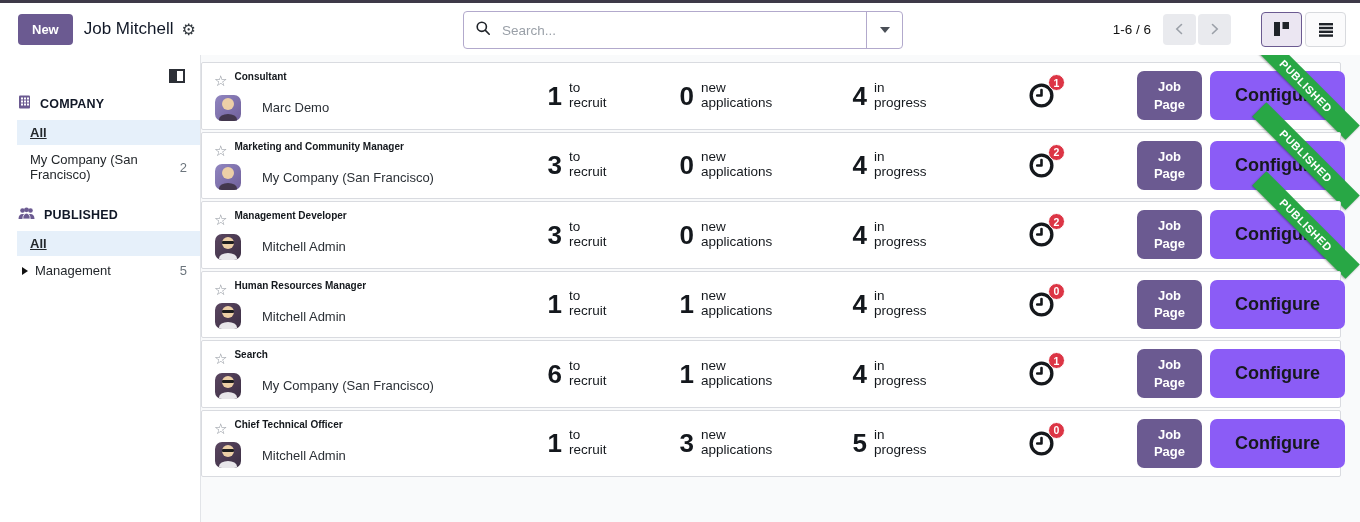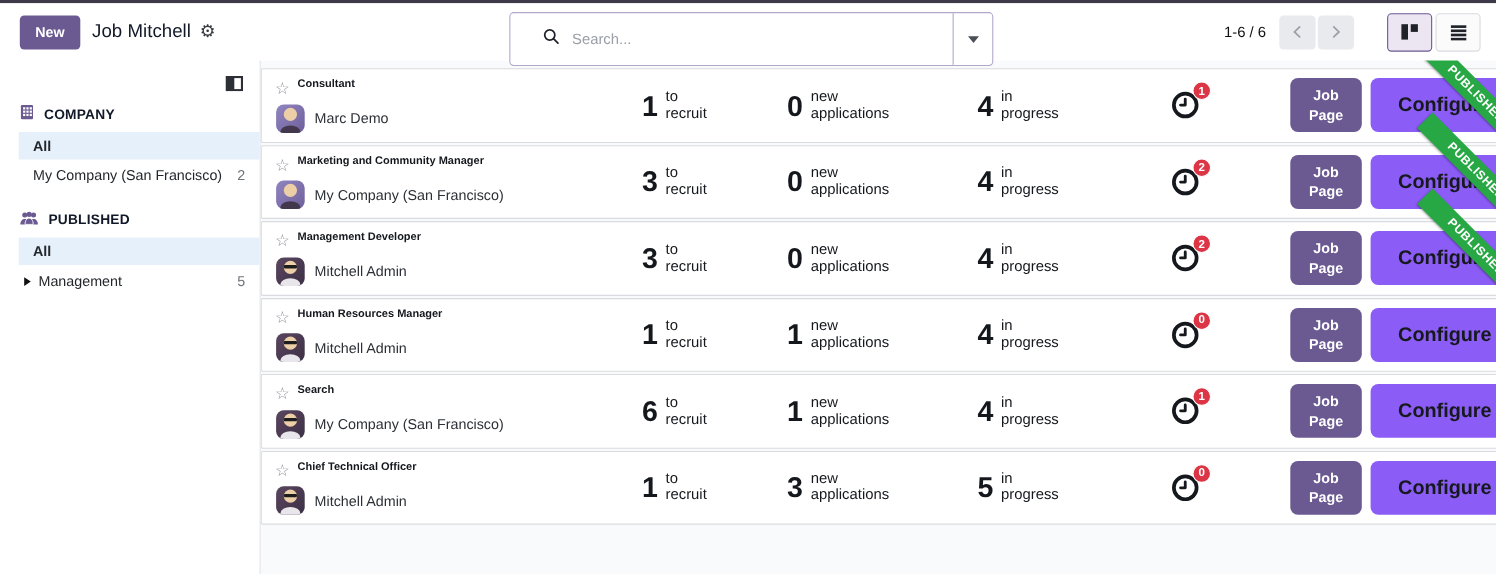--- a/index.html
+++ b/index.html
@@ -9,56 +9,56 @@
     font-family:"Liberation Sans", sans-serif;
     background:#ffffff; color:#1f2328;
   }
   .topstrip { height:3px; background:#3e3948; }
 
   
   .header { height:52px; background:#fff; display:flex; align-items:center; padding:0 14px 0 18px; position:relative; }
   .btn-new { background:#6b5a91; color:#fff; font-weight:bold; font-size:13px; padding:8px 14px; border:none; border-radius:4px; cursor:pointer; font-family:inherit; }
   .page-title { font-size:17px; color:#111827; margin-left:11px; }
   .gear { margin-left:8px; font-size:16px; color:#343a40; cursor:pointer; }
-  .search-wrap { position:absolute; left:463px; top:8px; width:440px; height:49px; border:1px solid #b2a9cc; border-radius:4px; background:#fff; display:flex;padding-left:18px; }
+  .search-wrap { position:absolute; left:463px; top:8px; width:440px; height:38px; border:1px solid #b2a9cc; border-radius:4px; background:#fff; display:flex; }
   .search-main { flex:1; display:flex; align-items:center; gap:9px; padding:0 11px; }
   .search-main input { border:none; outline:none; flex:1; font-size:13.5px; font-family:inherit; color:#333; background:transparent; }
   .search-main input::placeholder { color:#9aa0a8; }
   .search-caret { width:36px; border-left:1px solid #b2a9cc; display:flex; align-items:center; justify-content:center; cursor:pointer; }
   .caret-tri { width:0; height:0; border-left:5px solid transparent; border-right:5px solid transparent; border-top:6px solid #4a4f57; }
   .header-right { margin-left:auto; display:flex; align-items:center; }
   .pager-label { font-size:13.5px; color:#111; margin-right:12px; }
   .pager-btns { display:flex; gap:2px; margin-right:30px; }
   .pager-btn { width:33px; height:31px; background:#e9eaee; border:none; border-radius:4px; display:flex; align-items:center; justify-content:center; cursor:pointer; }
   .switcher { display:flex; gap:3px; }
   .sw-btn { width:41px; height:35px; border:1px solid #d8dade; background:#fbfbfc; border-radius:4px; display:flex; align-items:center; justify-content:center; cursor:pointer; }
   .sw-btn.active { border:1px solid #6b5a91; background:#ebe6f2; }
 
   
   .content { display:flex; height:467px; }
-  .sidebar { width:237px; flex-shrink:0; background:#fff; border-right:1px solid #e2e4e8; position:relative; padding-top:34px; }
+  .sidebar { width:201px; flex-shrink:0; background:#fff; border-right:1px solid #e2e4e8; position:relative; padding-top:34px; }
   .panel-toggle { position:absolute; top:14px; right:15px; cursor:pointer; }
   .side-header { display:flex; align-items:center; gap:9px; padding:6px 18px; font-weight:bold; font-size:12.5px; color:#111827; letter-spacing:.2px; cursor:pointer; }
   .side-section { margin-bottom:14px; }
   .side-item { display:flex; align-items:center; font-size:13px; color:#23272b; margin:2px 0 2px 17px; padding:5px 13px; cursor:pointer; }
-  .side-item.active { background:#e6f0fa; font-weight:bold; }
+  .side-item.active { background:#e6f0fa; font-weight:bold;text-decoration:underline; }
   .side-item .count { margin-left:auto; color:#6c757d; font-weight:normal; }
   .expander { width:0; height:0; border-top:4px solid transparent; border-bottom:4px solid transparent; border-left:6px solid #111; margin-right:7px; }
 
   .main { flex:1; background:#f9fafb; padding-top:7px; overflow:hidden; }
 
   
   .card { width:1140px; background:#fff; border:1px solid #d9dbe0; border-radius:2px; margin-bottom:2px;
           display:grid; grid-template-columns:320px 105px 165px 150px 175px 1fr; align-items:center;
           padding:8px 0 8px 12px; position:relative; cursor:pointer; }
   .title-col { display:flex; flex-direction:column; gap:4px; }
   .title-line { display:flex; align-items:flex-start; gap:7px; }
   .star { color:#8a9099; font-size:15px; line-height:1.3; cursor:pointer; }
   .job-title { font-weight:bold; font-size:10px; color:#14181d; line-height:1.25; max-width:218px; }
-  .owner-line { display:flex; align-items:center; gap:9px; padding-left:1px; }
+  .owner-line { display:flex; align-items:center; gap:21px; padding-left:1px; }
   .owner { font-size:13px; color:#2b3036; }
 
   .avatar { width:26px; height:26px; border-radius:7px; position:relative; overflow:hidden; flex-shrink:0; }
   .avatar.marc { background:linear-gradient(135deg,#9186c0,#6f5f9a); }
   .avatar.mitchell { background:linear-gradient(135deg,#5a4660,#3c2f44); }
   .avatar .head { position:absolute; top:3px; left:7px; width:12px; height:12px; border-radius:50%; background:#eccfa7; }
   .avatar .torso { position:absolute; bottom:-4px; left:4px; width:18px; height:11px; border-radius:50% 50% 0 0; }
   .avatar.marc .torso { background:#43374d; }
   .avatar.mitchell .torso { background:#e8e6ea; }
   .avatar .glasses { display:none; }

